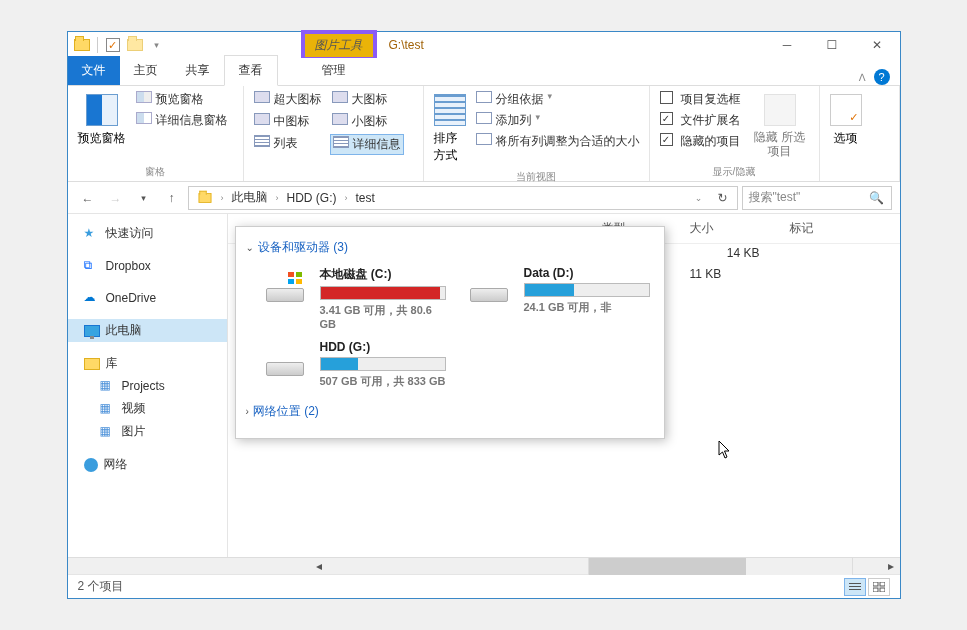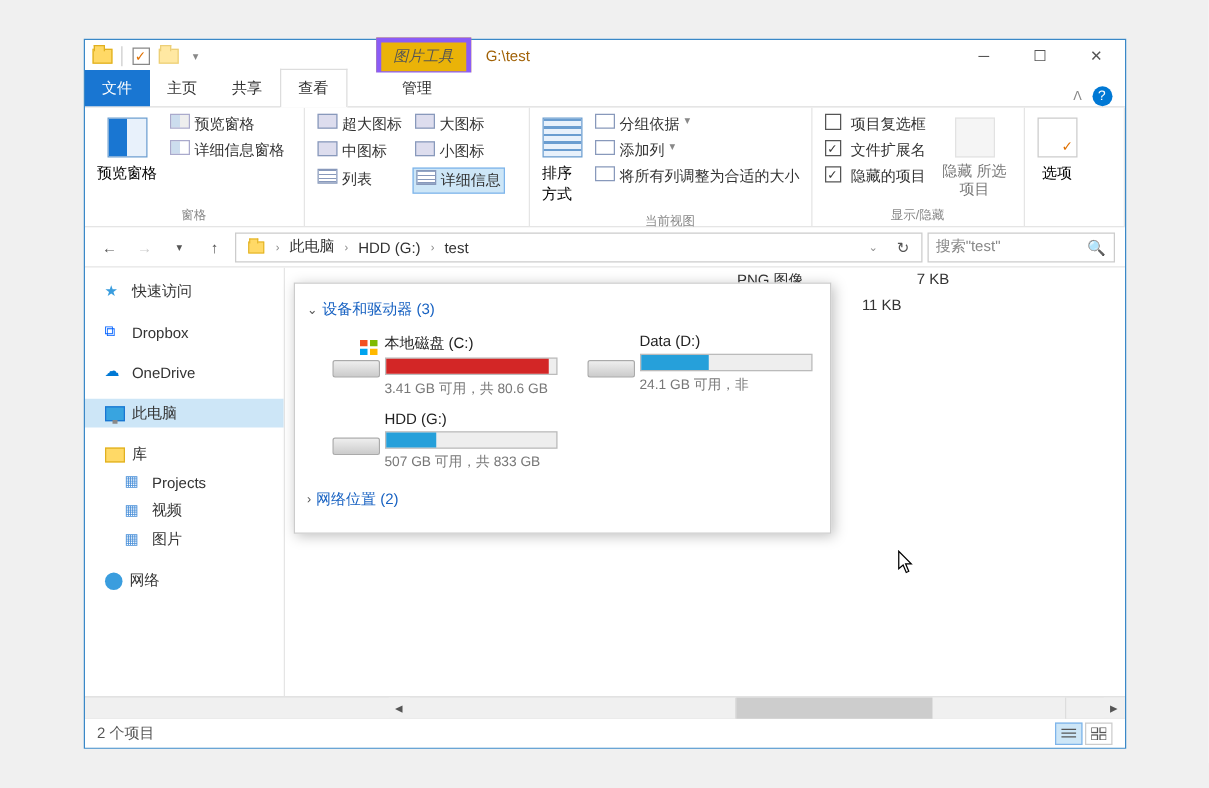--- a/index.html
+++ b/index.html
@@ -73,21 +73,21 @@
 .main { flex:1; position:relative; overflow:hidden; }
 .list-header { display:grid; grid-template-columns: 1fr 140px 100px 100px; padding:6px 10px 6px 40px; color:#555; border-bottom:1px solid #eee; }
 .rows { }
 .row { display:grid; grid-template-columns: 1fr 140px 100px 100px; padding:2px 10px 2px 40px; color:#333; }
 
 
 .flyout { position:absolute; left:167px; top:194px; width:430px; background:#fff; border:1px solid #ccc; box-shadow:2px 2px 10px rgba(0,0,0,0.25); padding:8px 10px 14px; z-index:5; }
 .fly-section { color:#1862c2; padding:4px 0; display:flex; align-items:center; gap:4px; }
 .fly-chev { font-size:10px; color:#555; }
 .drives { display:flex; flex-wrap:wrap; gap:10px 24px; margin:6px 0 10px 20px; }
-.drive { display:flex; gap:4px; width:180px; }
+.drive { display:flex; gap:16px; width:180px;font-weight:bold; }
 .drive-icon { width:38px; height:30px; position:relative; margin-top:6px; }
 .drive-icon .hdd { position:absolute; bottom:0; left:0; width:38px; height:14px; background:linear-gradient(#eee,#ccc); border:1px solid #aaa; border-radius:2px; }
 .drive-icon .winlogo { position:absolute; top:0; right:2px; width:14px; height:12px; }
 .winlogo span{position:absolute;width:6px;height:5px;}
 .winlogo .a{background:#f25022;top:0;left:0;} .winlogo .b{background:#7fba00;top:0;right:0;} .winlogo .c{background:#00a4ef;bottom:0;left:0;} .winlogo .d{background:#ffb900;bottom:0;right:0;}
 .drive-info { flex:1; }
 .drive-name { color:#222; margin-bottom:3px; }
 .bar { width:100%; height:14px; border:1px solid #bbb; background:#eee; position:relative; margin-bottom:3px; }
 .bar-fill { height:100%; }
 .fill-red { background:#d32626; }
@@ -332,25 +332,31 @@
           <span>图片</span>
         </div>
       <div style="height:10px"></div>
       <div class="tree-item">
           <span class="globe"></span>
           <span>网络</span>
         </div>
     </div>
 
     <div class="main">
+      <div class="list-header">
+        <span></span>
+        <span style="padding-left:52px">类型</span>
+        <span>大小</span>
+        <span>标记</span>
+      </div>
       <div class="rows">
         <div class="row">
           <span></span>
             <span style="padding-left:40px">PNG 图像</span>
-            <span style="text-align:right;padding-right:30px">7 KB</span>
+            <span style="text-align:right;padding-right:30px">14 KB</span>
             <span></span>
         </div>
         <div class="row">
           <span></span>
             <span style="padding-left:40px">PNG 图像</span>
             <span style="text-align:left;padding-right:30px">11 KB</span>
             <span></span>
         </div>
       </div>
     </div>

